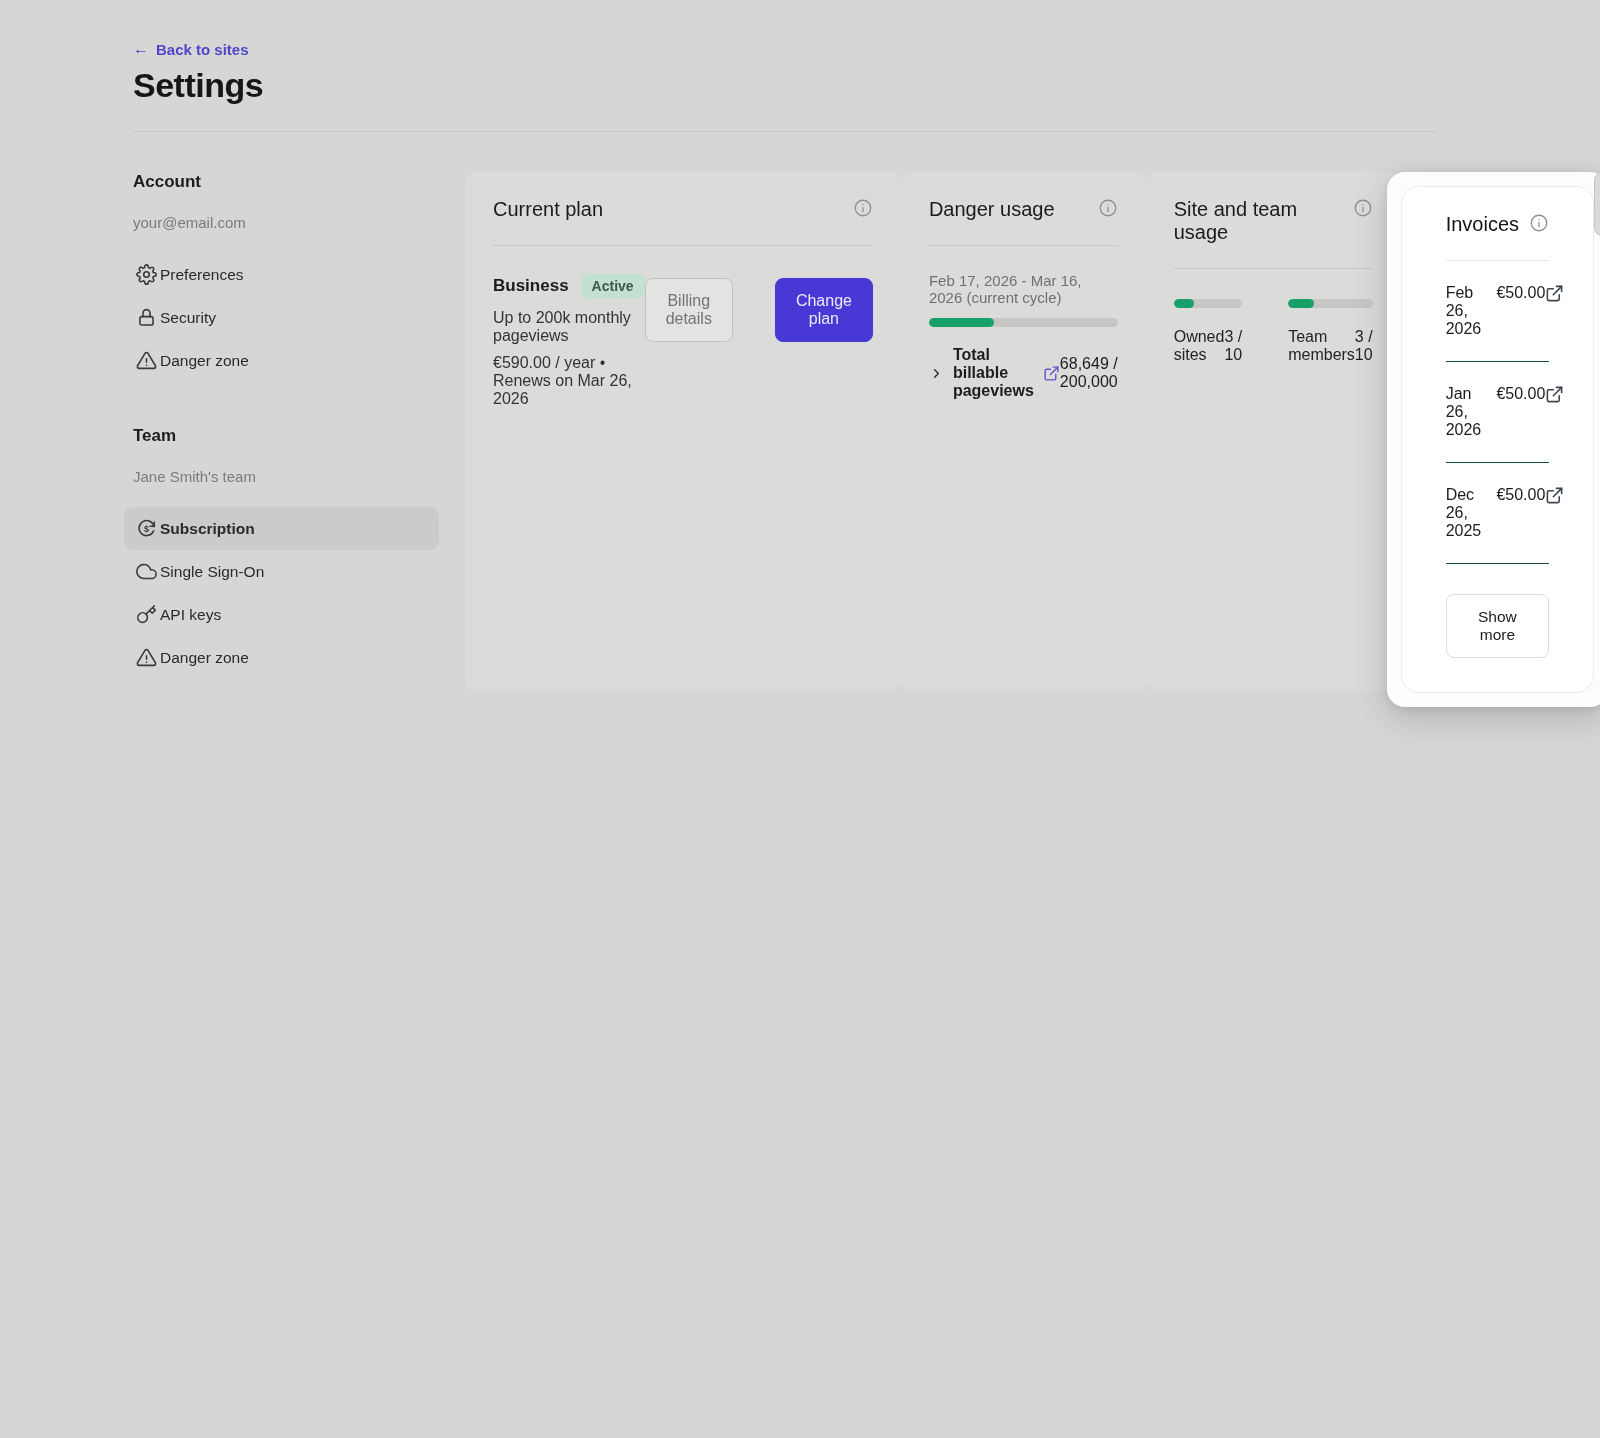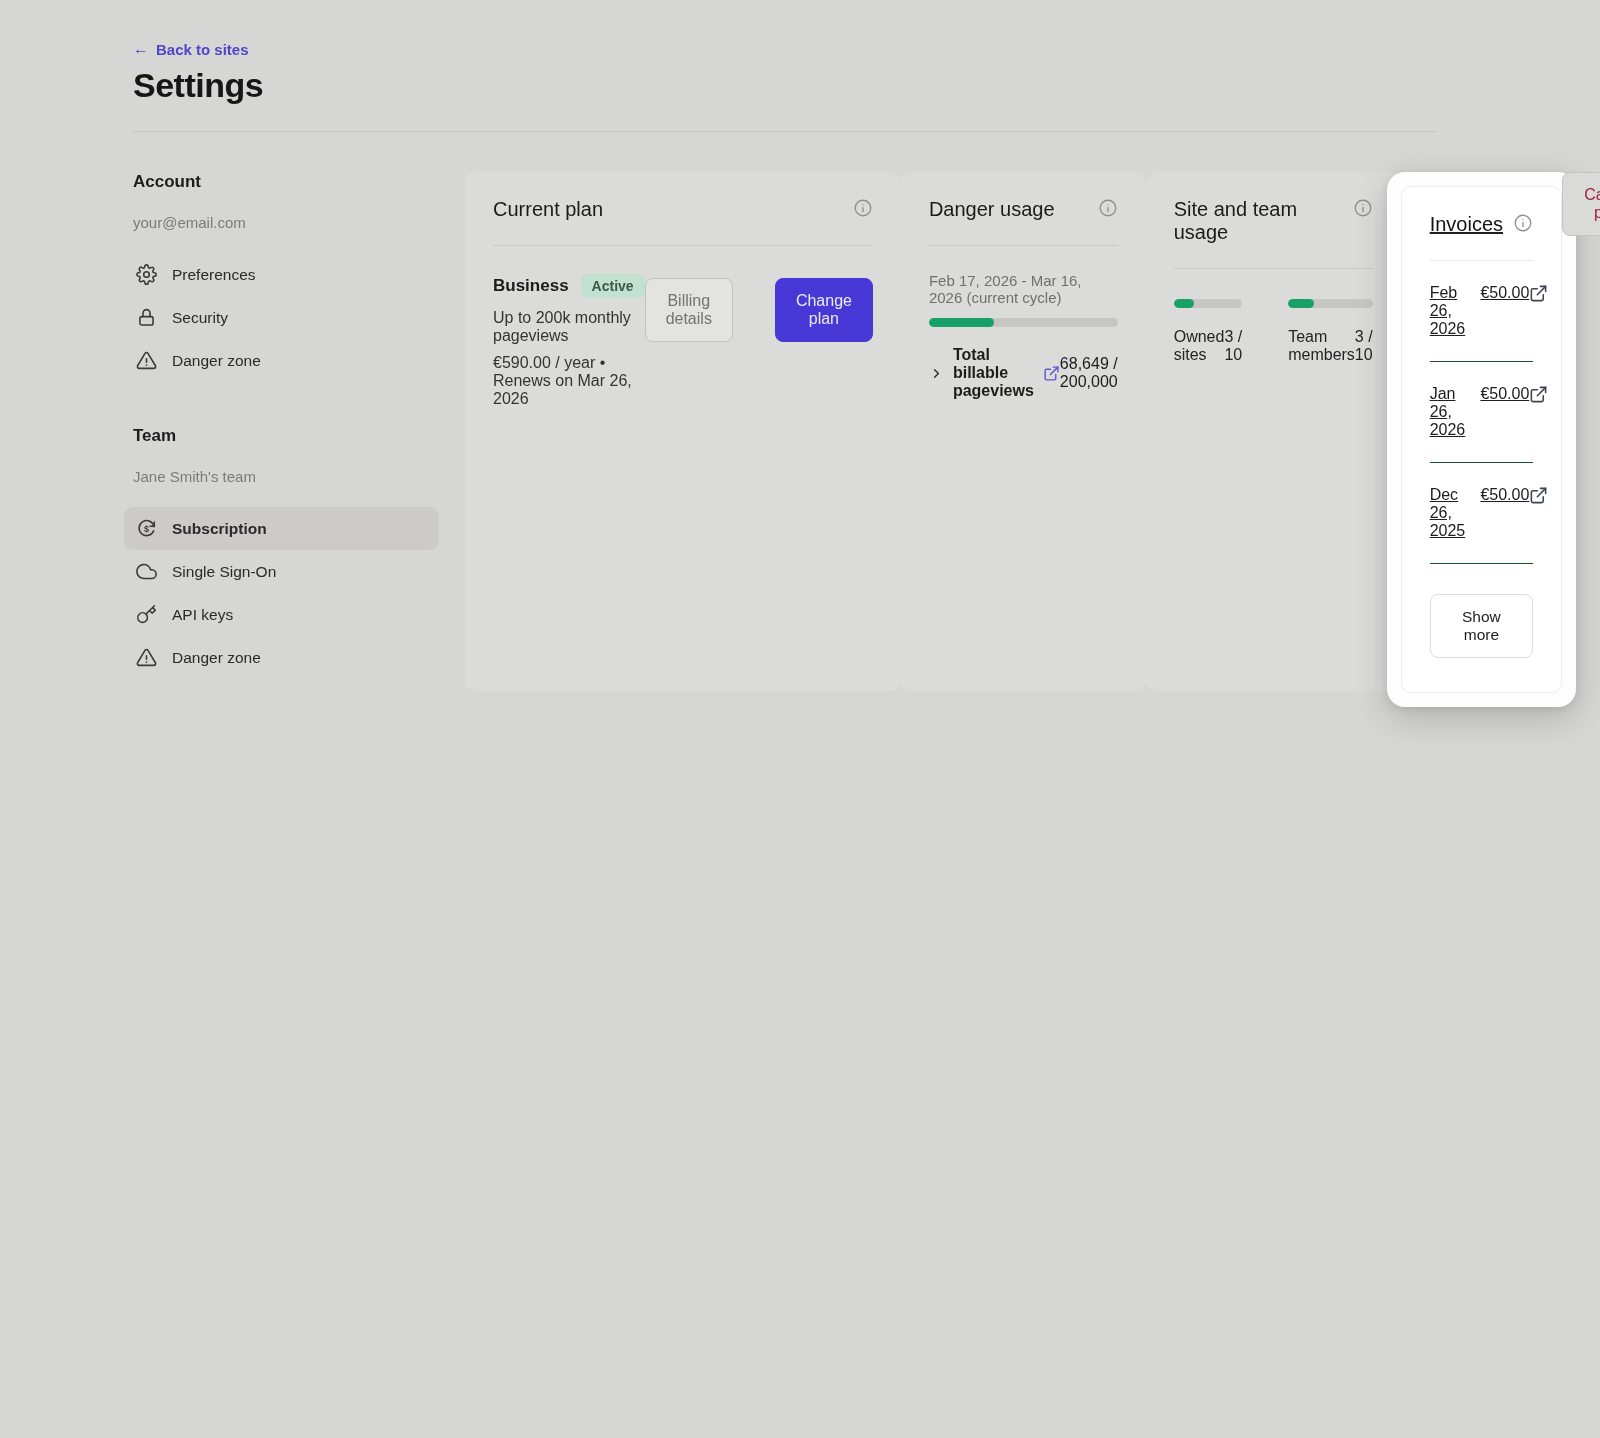--- a/index.html
+++ b/index.html
@@ -20,21 +20,21 @@
 
   
   .content { display:flex; margin-top:40px; gap:26px; }
   .sidebar { width:306px; flex:none; }
   .main { flex:1; min-width:0; display:flex; }
 
   
   .side-section-title { font-size:17px; font-weight:700; color:#1d1d1f; }
   .side-section-sub { font-size:15px; color:#7b7b7e; margin-top:22px; }
   .side-list { margin-top:22px; margin-left:-9px; }
-  .side-item { display:flex; align-items:center; gap:15px; padding:11px 10px 11px 12px; border-radius:9px; cursor:pointer; color:#2a2a2c; }
+  .side-item { display:flex; align-items:center; gap:3px; padding:11px 10px 11px 12px; border-radius:9px; cursor:pointer; color:#2a2a2c; }
   .side-item .icn { width:21px; height:21px; flex:none; display:flex; align-items:center; justify-content:center; color:#3a3a3c; }
   .side-item .icn svg { width:21px; height:21px; }
   .side-label { font-size:15.5px; font-weight:500; }
   .side-item.selected { background:#cccbca; }
   .side-item.selected .side-label { font-weight:700; }
   .side-gap { height:44px; }
 
   
   .card { background:#dbdbd9; border-radius:10px; padding:26px 28px 30px; margin-bottom:34px; }
   .card-head { display:flex; align-items:flex-start; justify-content:space-between; }
@@ -74,21 +74,21 @@
   
   .meters { display:flex; gap:46px; margin-top:30px; }
   .meter { flex:1; }
   .meter .track { margin-top:0; }
   .meter-row { display:flex; justify-content:space-between; margin-top:20px; }
   .meter-label { font-size:16px; color:#242426; }
   .meter-value { font-size:16px; color:#242426; }
 
   
   .spotlight { background:#fdfdfd; border-radius:18px; padding:14px; margin:0 -14px 18px; box-shadow:0 10px 34px rgba(0,0,0,.18), 0 2px 8px rgba(0,0,0,.08); }
-  .invoices-card { background:#ffffff; border:1px solid #ececec; border-radius:10px; padding:26px 28px 34px;text-decoration:underline; }
+  .invoices-card { background:#ffffff; border:1px solid #ececec; border-radius:18px; padding:26px 44px 34px; }
   .invoices-card .card-title { color:#141416; }
   .invoices-card .card-divider { background:#e7e7e7; }
   .inv-row { display:flex; align-items:flex-start; padding:23px 0; border-bottom:1px solid #14532d; }
   .inv-date { flex:0 0 49%; font-size:16px; color:#1c1c1e; }
   .inv-amount { flex:1; font-size:16px; color:#1c1c1e; }
   .show-more { margin-top:30px; }
   .btn-showmore { background:#ffffff; border:1px solid #dcdcdc; color:#1c1c1e; padding:13px 22px; font-size:15.5px; }
 
   
   .btn-cancel { background:#dadad8; border:1px solid #c5c5c3; color:#a01f37; font-weight:500; font-size:16px; padding:13px 21px; }

